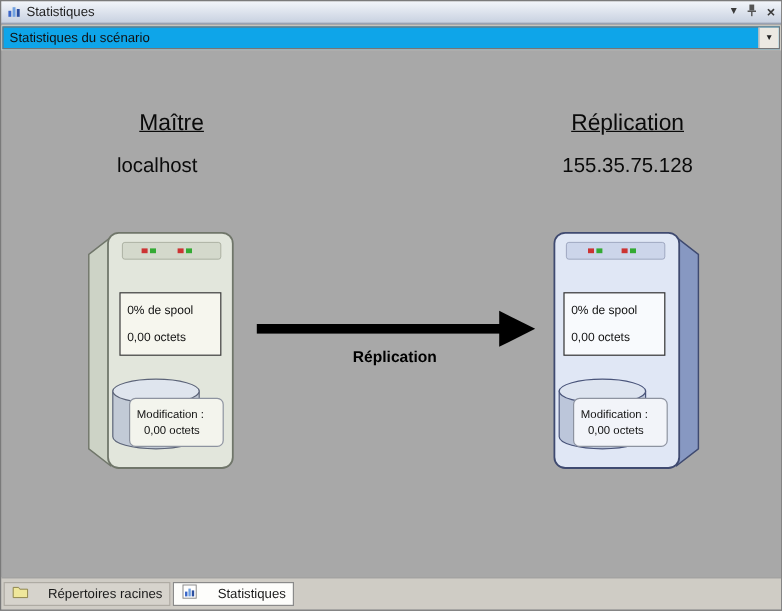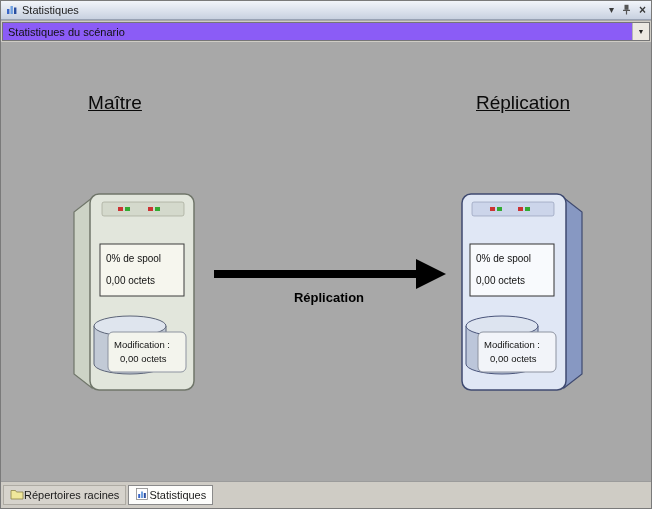--- a/index.html
+++ b/index.html
@@ -19,39 +19,39 @@
   }
   .titlebar .win-buttons { margin-left:auto; display:flex; gap:8px; align-items:center; }
   .win-btn { color:#3a3a3a; font-size:10px; line-height:1; cursor:default; }
   .close-btn { font-size:12px; font-weight:bold; }
   
   .combo-row {
     position:absolute; top:20px; left:0; right:0; height:21px;
     background:#cfccc5; padding:1px 1px; box-sizing:border-box;
   }
   .combo {
-    height:19px; background:#8b5cf6; border:1px solid #767676;
+    height:19px; background:#0ea5e9; border:1px solid #767676;
     display:flex; align-items:center; padding-left:5px;
     font-size:11px; color:#111; box-sizing:border-box;justify-content:center;
   }
   .combo-arrow {
     margin-left:auto; width:16px; align-self:stretch;
     display:flex; align-items:center; justify-content:center;
     font-size:7px; color:#222; background:#ece9e2; border-left:1px solid #b5b5b5;
   }
   
   .content {
     position:absolute; top:41px; left:1px; right:1px; bottom:27px;
     background:#a8a8a8;
   }
   .heading {
     position:absolute; width:220px; text-align:center;
     font-size:19px; color:#0a0a0a; text-decoration:underline;
   }
-  .heading.master { left:3px; top:50px; }
+  .heading.master { left:31px; top:50px; }
   .heading.replica { left:411px; top:50px; }
   .host {
     position:absolute; width:220px; text-align:center;
     font-size:17px; color:#0a0a0a;
   }
   .host.master { left:19px; top:86px; }
   .host.replica { left:411px; top:86px; }
   .server { position:absolute; top:140px; width:140px; height:212px; }
   .server.master { left:60px; }
   .server.replica { left:452px; }
@@ -68,21 +68,21 @@
     font-size:13px; font-weight:bold; color:#000;
   }
   
   .tabbar {
     position:absolute; bottom:0; left:0; right:0; height:27px;
     background:#cfccc5; border-top:1px solid #9b9b9b;
     display:flex; align-items:center; gap:2px;
     padding:2px 2px 3px 2px; box-sizing:border-box;
   }
   .tab {
-    display:flex; align-items:center; gap:0; height:20px; padding:0 6px;
+    display:flex; align-items:center; gap:16px; height:20px; padding:0 6px;
     font-size:11px; color:#1a1a1a; background:#d6d3cc;
     border:1px solid #aeaba3; box-sizing:border-box; cursor:default; white-space:nowrap;
   }
   .tab.active { background:#fdfdfb; border-color:#8a8a8a; }
   .tab svg { flex:0 0 auto; }
 </style>
 </head>
 <body>
 
 <div class="window">
@@ -112,22 +112,24 @@
   <div class="combo-row">
     <div class="combo">
       <span>Statistiques du scénario</span>
       <span class="combo-arrow">▼</span>
     </div>
   </div>
 
   <div class="content">
 
     <div class="heading master">Maître</div>
+    <div class="host master">localhost</div>
 
     <div class="heading replica">Réplication</div>
+    <div class="host replica">155.35.75.128</div>
 
     <div class="server master">
       <svg width="140" height="212" viewBox="0 0 140 212">
         <polygon points="30,16 12,30 12,192 30,206" fill="#cdd3c6" stroke="#70766a" stroke-width="1.2"></polygon>
         <rect x="28" y="12" width="104" height="196" rx="9" fill="#e2e6dc" stroke="#70766a" stroke-width="1.5"></rect>
         <rect x="40" y="20" width="82" height="14" rx="2" fill="#d4d9cc" stroke="#9aa08f" stroke-width="0.6"></rect>
         <rect x="56" y="25" width="5" height="4" fill="#cc3333"></rect>
         <rect x="63" y="25" width="5" height="4" fill="#33aa33"></rect>
         <rect x="86" y="25" width="5" height="4" fill="#cc3333"></rect>
         <rect x="93" y="25" width="5" height="4" fill="#33aa33"></rect>

